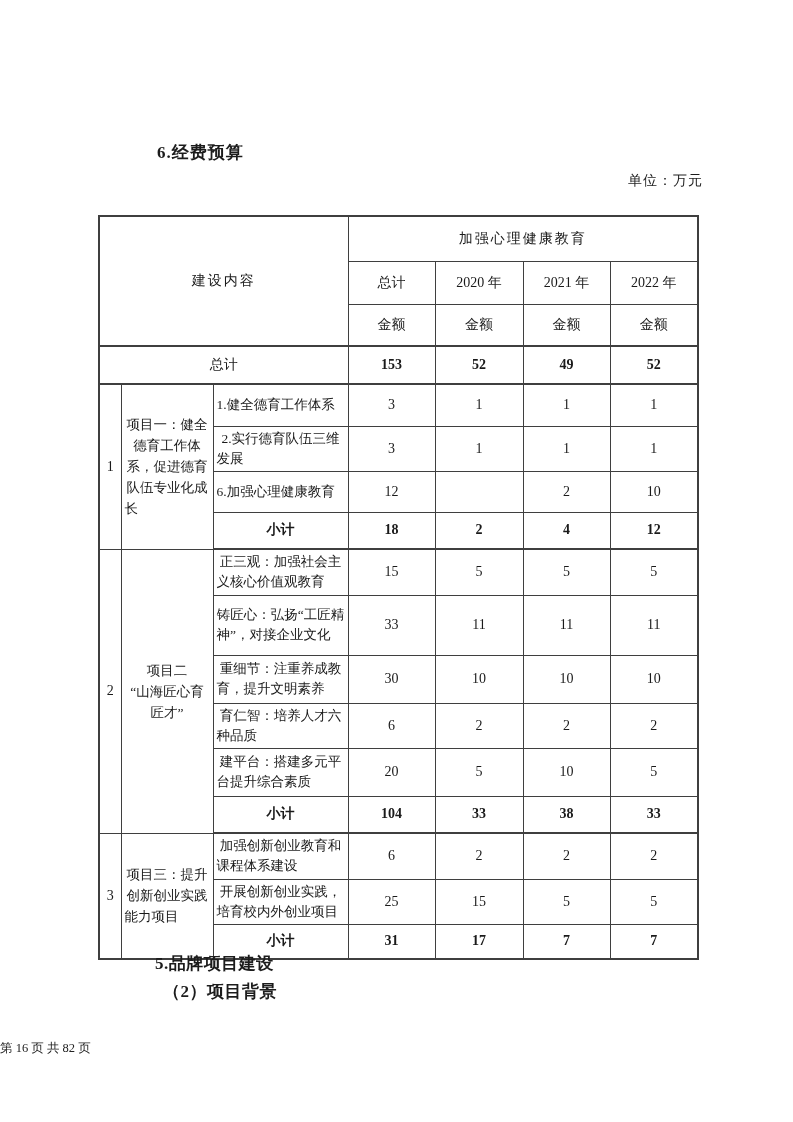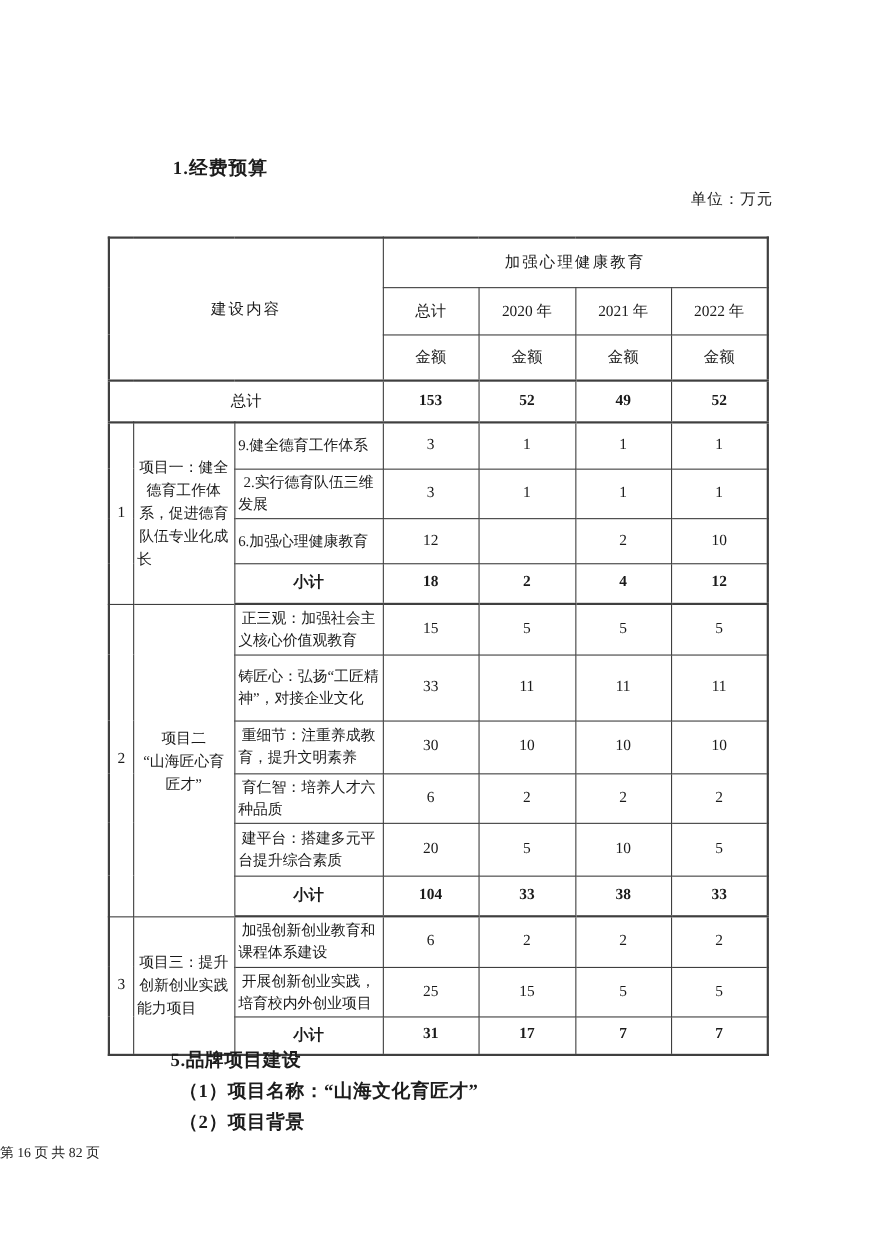--- a/index.html
+++ b/index.html
@@ -88,21 +88,21 @@
     width: 100%;
     font-size: 12.5px;
     color: #222222;
   }
 </style>
 </head>
 <body>
 
 <div class="page">
 
-  <div class="title4">1.经费预算</div>
+  <div class="title4">6.经费预算</div>
   <div class="unit-label">单位：万元</div>
 
   <table class="budget">
     <colgroup>
       <col style="width:22px">
       <col style="width:92px">
       <col style="width:135px">
       <col style="width:87px">
       <col style="width:88px">
       <col style="width:87px">
@@ -131,21 +131,21 @@
         <td colspan="3">总计</td>
         <td class="bold">153</td>
         <td class="bold">52</td>
         <td class="bold">49</td>
         <td class="bold">52</td>
       </tr>
 
       <tr style="height:42px">
         <td rowspan="4" class="thick-bottom-cell">1</td>
         <td rowspan="4" class="plabel thick-bottom-cell">项目一：健全德育工作体系，促进德育队伍专业化成长</td>
-        <td class="name">9.健全德育工作体系</td>
+        <td class="name">1.健全德育工作体系</td>
         <td>3</td>
         <td>1</td>
         <td>1</td>
         <td>1</td>
       </tr>
       <tr style="height:42px">
         <td class="name">2.实行德育队伍三维发展</td>
         <td>3</td>
         <td>1</td>
         <td>1</td>
@@ -233,19 +233,18 @@
         <td class="bold">31</td>
         <td class="bold">17</td>
         <td class="bold">7</td>
         <td class="bold">7</td>
       </tr>
     </tbody>
   </table>
 
   <div class="sec5">
     <div>5.品牌项目建设</div>
-    <div class="indent">（1）项目名称：“山海文化育匠才”</div>
     <div class="indent">（2）项目背景</div>
   </div>
 
   <div class="page-footer">第 16 页 共 82 页</div>
 
 </div>
 
 </body></html>

